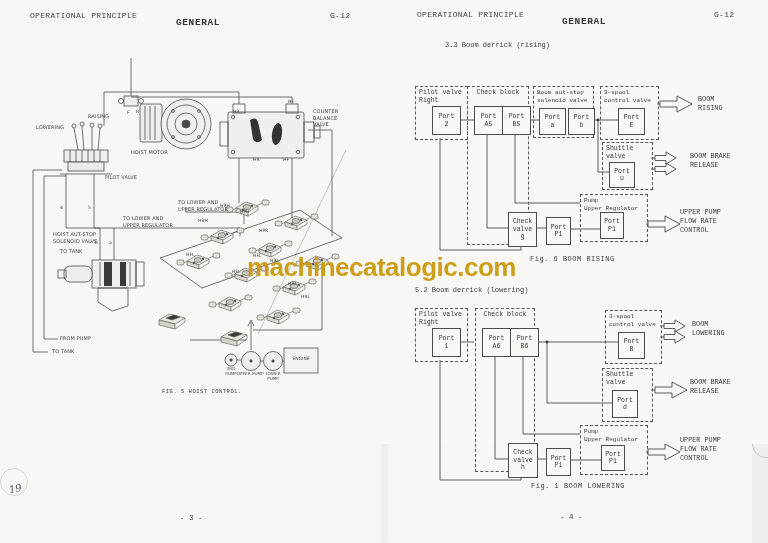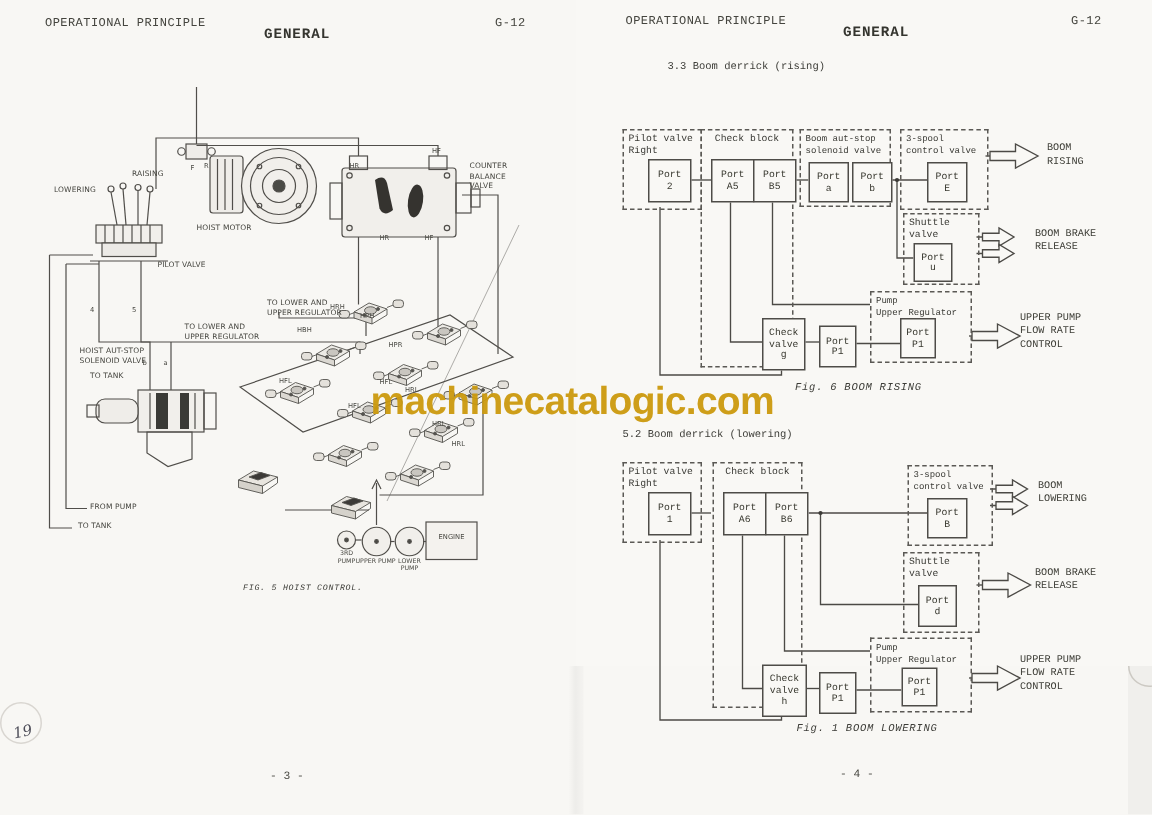--- a/index.html
+++ b/index.html
@@ -13,21 +13,21 @@
   #page-left{left:0;background:#f8f7f4;}
   #page-right{left:384px;background:#f9f8f5;}
   .spine{position:absolute;left:379px;top:0;width:10px;height:543px;
     background:linear-gradient(90deg,rgba(0,0,0,0) 0%,rgba(0,0,0,0.045) 45%,rgba(0,0,0,0.015) 100%);}
   .rightedge{position:absolute;left:752px;top:0;width:16px;height:543px;background:rgba(0,0,0,0.03);}
   .topbar{position:absolute;top:0;height:4px;background:#45423e;}
   .abs{position:absolute;}
   .hdr{font-size:8px;letter-spacing:.3px;white-space:nowrap;color:#45453f;}
   .hdr-title{font-weight:bold;font-size:9.5px;letter-spacing:.6px;white-space:nowrap;color:#35352f;}
   .sec{font-size:7px;white-space:nowrap;color:#3d3d38;}
-  .cap{font-size:7px;letter-spacing:.5px;white-space:nowrap;color:#3d3d38;font-style:italic;}
+  .cap{font-size:7px;letter-spacing:.5px;white-space:nowrap;color:#3d3d38;}
   .pageno{font-size:7.5px;white-space:nowrap;color:#4a4a44;}
   .cbox{position:absolute;border:1px dashed #5b5955;}
   .cbox .t{position:absolute;top:2px;left:3px;font-size:6.5px;line-height:1.3;white-space:pre-line;color:#3a3a35;}
   .t-center{left:0 !important;right:0;text-align:center;}
   .pbox{position:absolute;border:1px solid #4e4c48;background:#f9f8f5;
     font-size:6.5px;line-height:1.15;display:flex;align-items:center;justify-content:center;
     text-align:center;white-space:pre-line;color:#38382f;}
   .outlbl{position:absolute;font-size:6.8px;line-height:1.3;white-space:pre-line;color:#3d3d36;}
   .lbl{position:absolute;font-family:"DejaVu Sans", sans-serif;font-size:5px;line-height:1.3;
     color:#44443e;white-space:pre-line;letter-spacing:.1px;}

